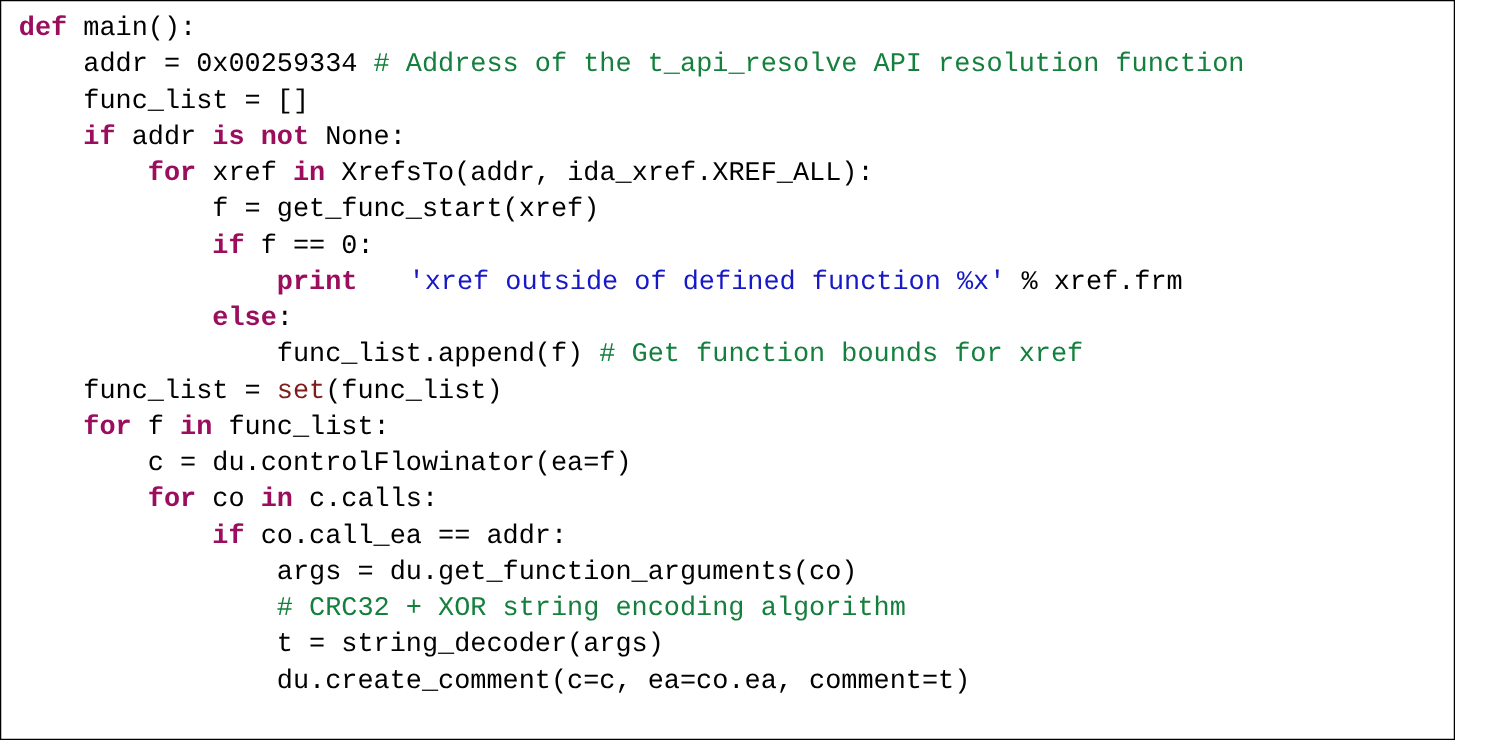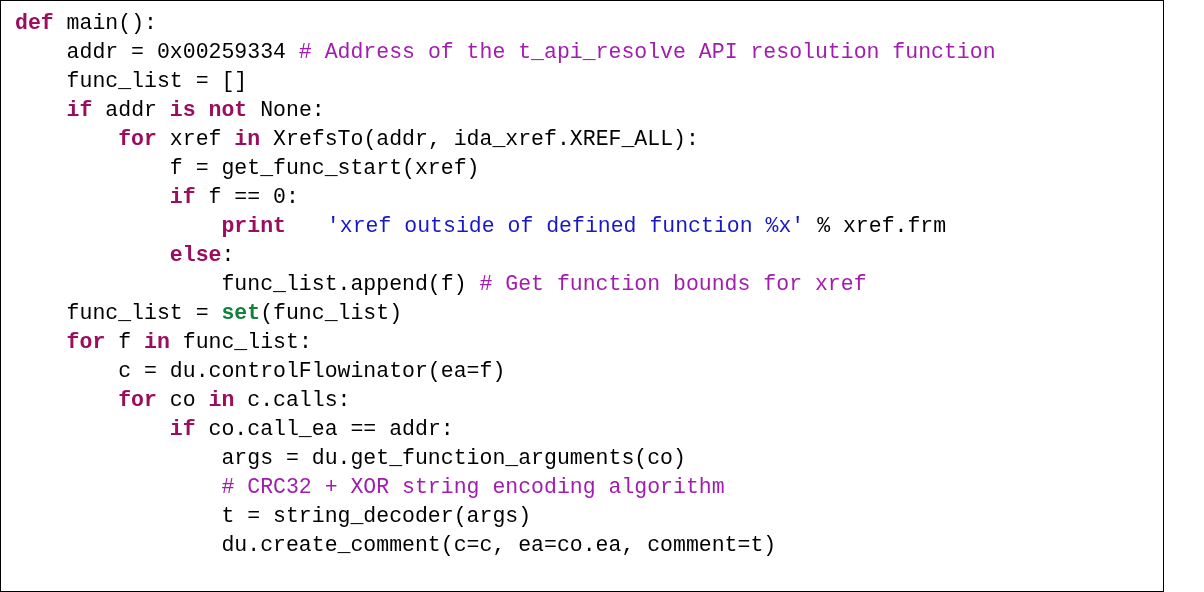--- a/index.html
+++ b/index.html
@@ -15,20 +15,20 @@
     background: #ffffff;
     padding: 8px 14px;
     font-family: "Courier New", Courier, monospace;
     font-size: 21.5px;
     line-height: 29px;
     white-space: pre;
     overflow: hidden;
     color: #000000;
   }
   .tok-kw      { color: #9b0e5e; font-weight: bold; }   
-  .tok-builtin { color: #15803d; font-weight: bold; }   
-  .tok-comment { color: #a21caf; }
+  .tok-builtin { color: #7f1d1d; font-weight: normal; }   
+  .tok-comment { color: #15803d; }
   .tok-string  { color: #1818c6; margin-left: 28px; }
 </style>
 </head>
 <body>
 
 <div class="code-box" id="code-box"><div><span></span><span class="tok-kw">def</span><span> main():</span></div><div><span>    </span><span>addr = 0x00259334 </span><span class="tok-comment"># Address of the t_api_resolve API resolution function</span></div><div><span>    </span><span>func_list = []</span></div><div><span>    </span><span class="tok-kw">if</span><span> addr </span><span class="tok-kw">is</span><span> </span><span class="tok-kw">not</span><span> None:</span></div><div><span>        </span><span class="tok-kw">for</span><span> xref </span><span class="tok-kw">in</span><span> XrefsTo(addr, ida_xref.XREF_ALL):</span></div><div><span>            </span><span>f = get_func_start(xref)</span></div><div><span>            </span><span class="tok-kw">if</span><span> f == 0:</span></div><div><span>                </span><span class="tok-kw">print</span><span> </span><span class="tok-string">'xref outside of defined function %x'</span><span> % xref.frm</span></div><div><span>            </span><span class="tok-kw">else</span><span>:</span></div><div><span>                </span><span>func_list.append(f) </span><span class="tok-comment"># Get function bounds for xref</span></div><div><span>    </span><span>func_list = </span><span class="tok-builtin">set</span><span>(func_list)</span></div><div><span>    </span><span class="tok-kw">for</span><span> f </span><span class="tok-kw">in</span><span> func_list:</span></div><div><span>        </span><span>c = du.controlFlowinator(ea=f)</span></div><div><span>        </span><span class="tok-kw">for</span><span> co </span><span class="tok-kw">in</span><span> c.calls:</span></div><div><span>            </span><span class="tok-kw">if</span><span> co.call_ea == addr:</span></div><div><span>                </span><span>args = du.get_function_arguments(co)</span></div><div><span>                </span><span class="tok-comment"># CRC32 + XOR string encoding algorithm</span></div><div><span>                </span><span>t = string_decoder(args)</span></div><div><span>                </span><span>du.create_comment(c=c, ea=co.ea, comment=t)</span></div></div>
 
 </body></html>

